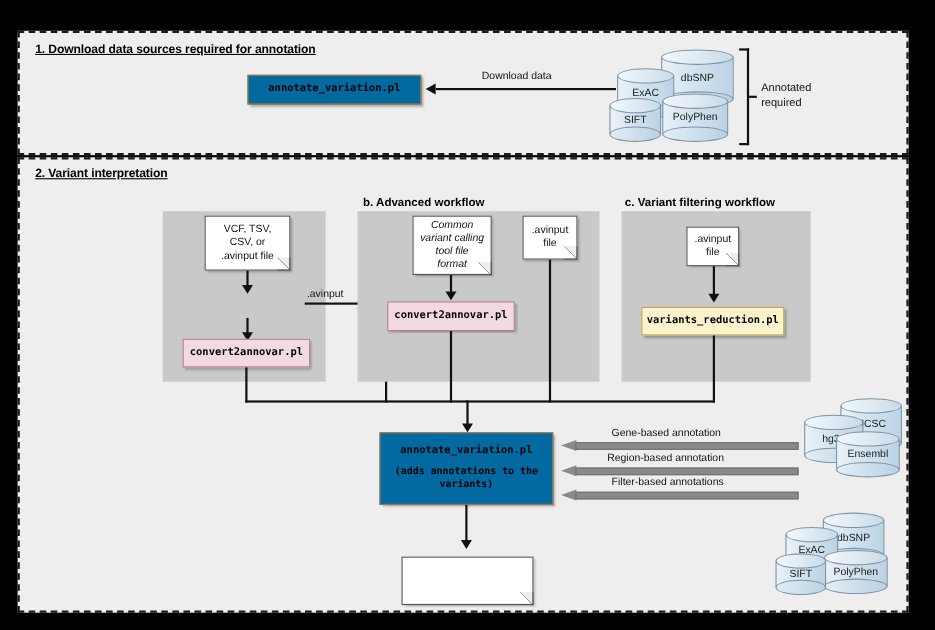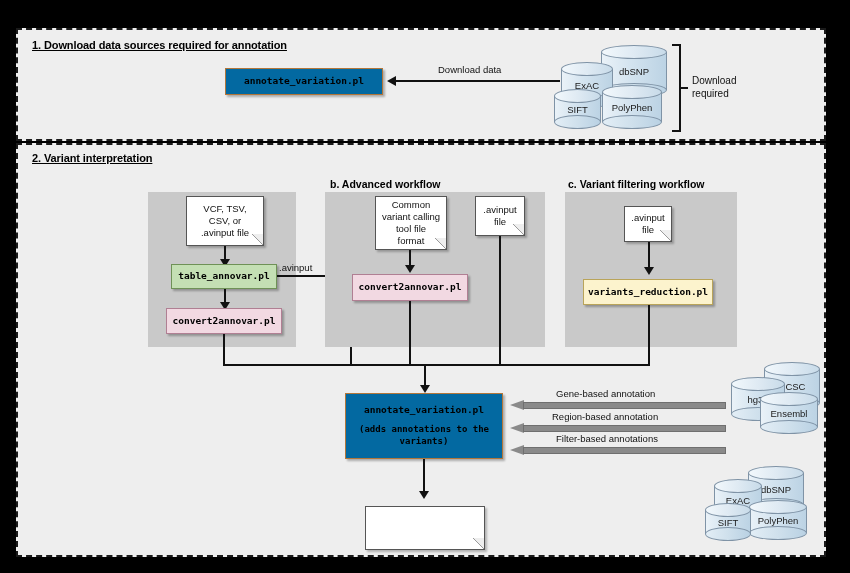--- a/index.html
+++ b/index.html
@@ -113,62 +113,59 @@
   <div class="cyl" style="left:602px;top:85px;width:60px;height:44px;z-index:4;">
     <div class="body"></div>
     <div class="bot"></div>
     <div class="top"></div>
     <div class="lbl">PolyPhen</div>
   </div>
 
   <div class="bracket" style="left:672px;top:44px;width:9px;height:88px;"></div>
   <div class="bracket-tick" style="left:681px;top:87px;"></div>
   <div class="bracket-label" style="left:692px;top:74px;">
-    <div>Download</div>
+    <div>Annotated</div>
     <div>required</div>
   </div>
 
   <div class="panel" id="panel2"></div>
   <div class="sec-title" style="left:32px;top:152px;">2. Variant interpretation</div>
 
   <div class="wf-title" style="left:148px;top:178px;margin-top:40px;">a. Basic workflow</div>
   <div class="wf-box" style="left:148px;top:192px;width:148px;height:155px;"></div>
 
   <div class="doc" style="left:186px;top:196px;width:78px;height:50px;">
     <div>
       <div>VCF, TSV,</div>
       <div>CSV, or</div>
       <div>.avinput file</div>
     </div>
     <span class="fold"></span>
   </div>
   <div class="ln lnv" style="left:224px;top:246px;height:18px;"></div>
   <div class="arrowdown" style="left:220px;top:259px;"></div>
 
-  <div class="proc green" style="left:171px;top:264px;width:106px;height:25px;">
-    <span>table_annovar.pl</span>
-  </div>
 
   <div class="ln lnv" style="left:224px;top:289px;height:18px;"></div>
   <div class="arrowdown" style="left:220px;top:302px;"></div>
 
   <div class="proc pink" style="left:166px;top:308px;width:116px;height:26px;">
     <span>convert2annovar.pl</span>
   </div>
 
   <div class="edge-label" style="left:279px;top:262px;">.avinput</div>
   <div class="ln lnh" style="left:277px;top:275px;width:75px;"></div>
   <div class="ln lnv" style="left:350px;top:275px;height:91px;"></div>
 
   <div class="ln lnv" style="left:223px;top:334px;height:32px;"></div>
 
   <div class="wf-title" style="left:330px;top:178px;">b. Advanced workflow</div>
   <div class="wf-box" style="left:325px;top:192px;width:220px;height:155px;"></div>
 
-  <div class="doc" style="left:375px;top:196px;width:72px;height:54px;">
+  <div class="doc" style="left:375px;top:196px;width:72px;height:54px;font-style:italic;">
     <div>
       <div>Common</div>
       <div>variant calling</div>
       <div>tool file</div>
       <div>format</div>
     </div>
     <span class="fold"></span>
   </div>
   <div class="ln lnv" style="left:409px;top:250px;height:20px;"></div>
   <div class="arrowdown" style="left:405px;top:265px;"></div>

